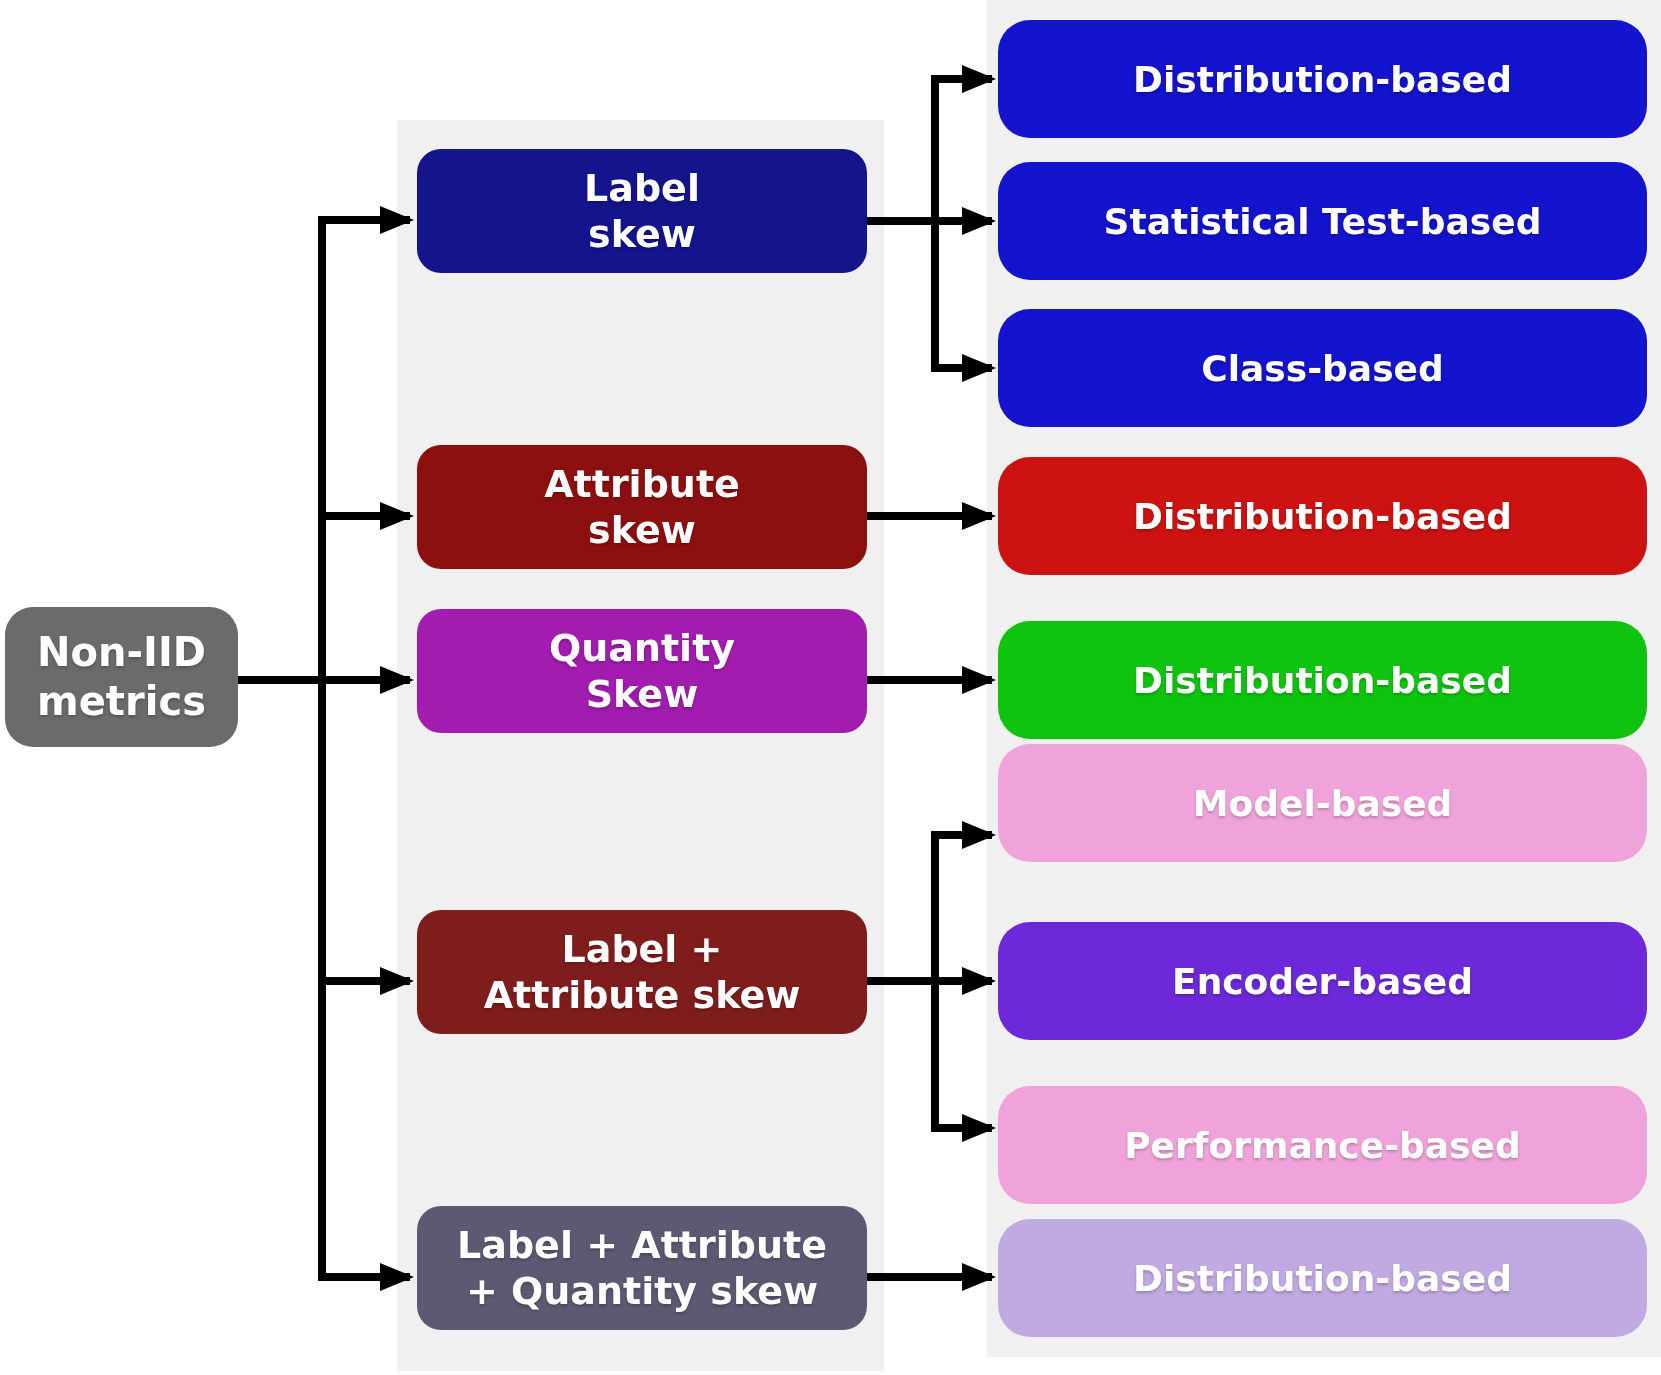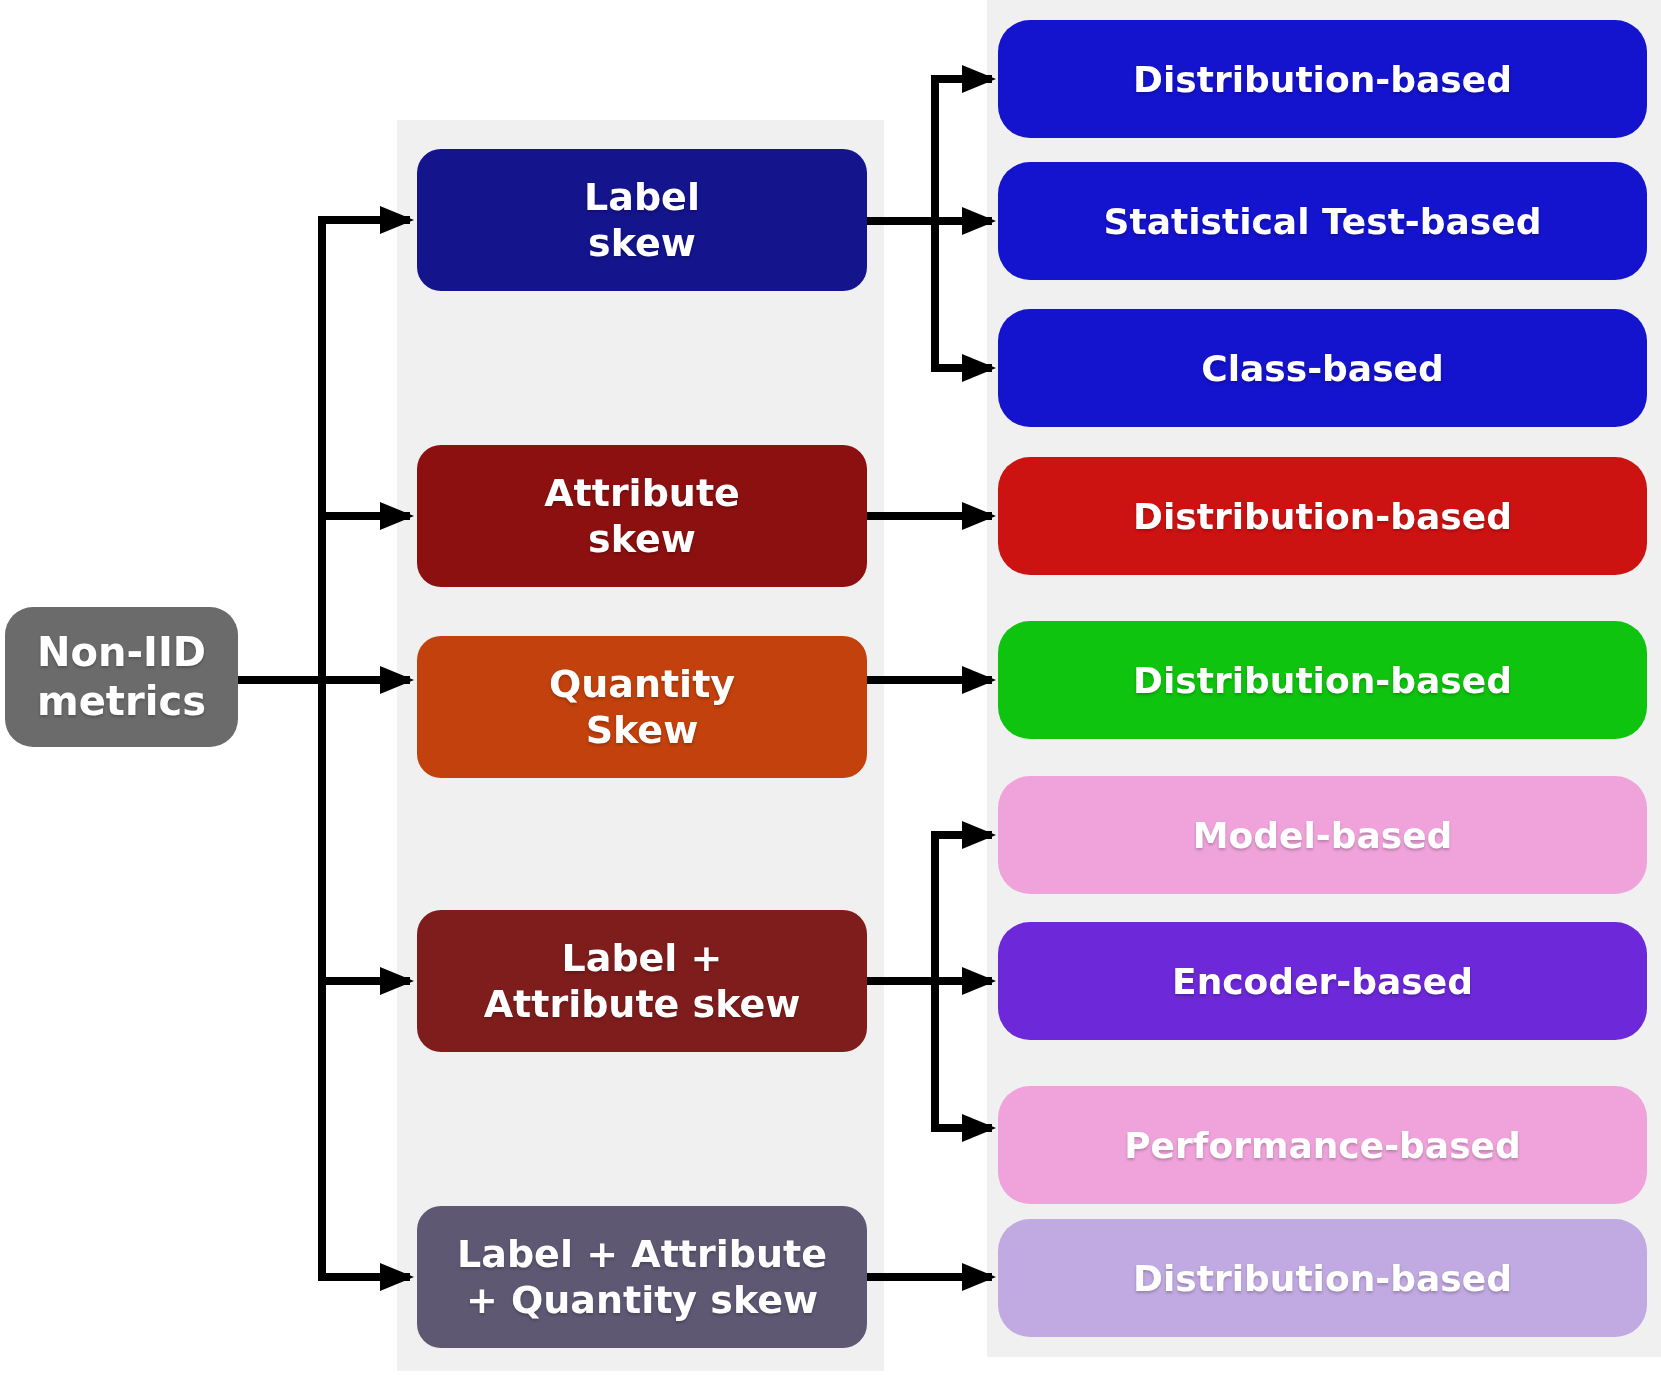--- a/index.html
+++ b/index.html
@@ -13,21 +13,21 @@
   .connectors{position:absolute;left:0;top:0;pointer-events:none;}
   .connectors path{stroke:#000000;stroke-width:8;fill:none;}
   .connectors path.cap{stroke-linecap:square;}
   .connectors .head{fill:#000000;stroke:none;}
   .node{
     position:absolute;display:flex;align-items:center;justify-content:center;
     color:#ffffff;font-weight:700;text-align:center;white-space:pre-line;
     text-shadow:0 2px 3px rgba(0,0,0,0.22);
   }
   .node-root{left:5px;top:607px;width:233px;height:140px;border-radius:28px;font-size:40px;line-height:1.22;}
-  .node-mid{left:417px;width:450px;height:142px;border-radius:24px;font-size:38px;line-height:1.22;}
+  .node-mid{left:417px;width:450px;height:124px;border-radius:24px;font-size:38px;line-height:1.22;}
   .node-right{left:998px;width:649px;height:118px;border-radius:32px;font-size:36px;}
 </style>
 </head>
 <body>
 
 <div class="canvas">
 
   <div class="panel panel-mid"></div>
   <div class="panel panel-right"></div>
 
@@ -61,30 +61,30 @@
     <path d="M867 1277 H992" marker-end="url(#arrow)"></path>
   </svg>
 
   <div class="node node-root" style="background-color: rgb(107, 107, 107);">Non-IID
 metrics</div>
 
   <div class="node node-mid" style="top: 149px; background-color: rgb(20, 20, 140);">Label
 skew</div>
   <div class="node node-mid" style="top: 445px; background-color: rgb(140, 16, 16);">Attribute
 skew</div>
-  <div class="node node-mid" style="top: 636px; background-color: #c2410c;">Quantity
+  <div class="node node-mid" style="top: 609px; background-color: #a21caf;">Quantity
 Skew</div>
   <div class="node node-mid" style="top: 910px; background-color: #7f1d1d;">Label +
 Attribute skew</div>
   <div class="node node-mid" style="top: 1206px; background-color: rgb(94, 88, 115);">Label + Attribute
 + Quantity skew</div>
 
   <div class="node node-right" style="top: 20px; background-color: rgb(20, 19, 205);">Distribution-based</div>
   <div class="node node-right" style="top: 162px; background-color: rgb(20, 19, 205);">Statistical Test-based</div>
   <div class="node node-right" style="top: 309px; background-color: rgb(20, 19, 205); text-align: right;">Class-based</div>
   <div class="node node-right" style="top: 457px; background-color: rgb(205, 18, 18);">Distribution-based</div>
   <div class="node node-right" style="top: 621px; background-color: rgb(15, 196, 15);">Distribution-based</div>
-  <div class="node node-right" style="top: 776px; background-color: rgb(239, 163, 218);">Model-based</div>
+  <div class="node node-right" style="top: 744px; background-color: rgb(239, 163, 218);">Model-based</div>
   <div class="node node-right" style="top: 922px; background-color: #6d28d9;">Encoder-based</div>
   <div class="node node-right" style="top: 1086px; background-color: rgb(239, 163, 218);">Performance-based</div>
   <div class="node node-right" style="top: 1219px; background-color: rgb(193, 169, 225);">Distribution-based</div>
 
 </div>
 
 </body></html>

